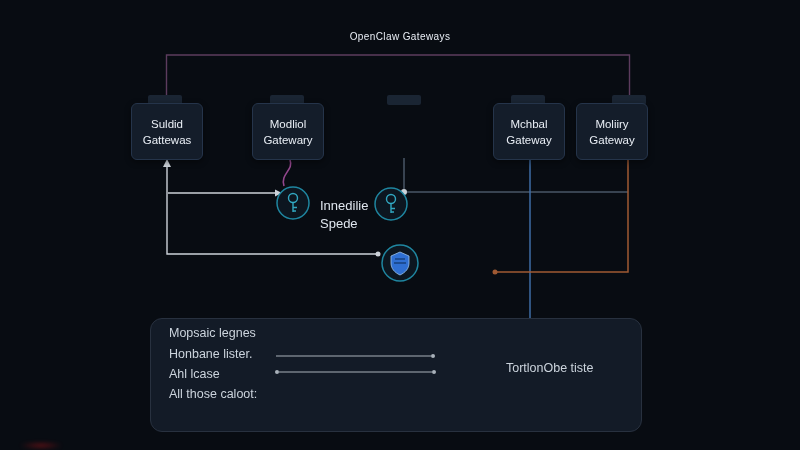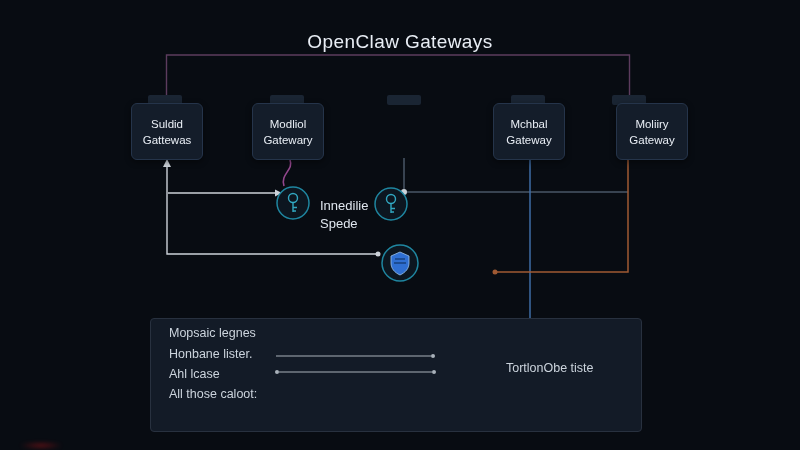--- a/index.html
+++ b/index.html
@@ -4,21 +4,21 @@
 <style>
   html,body{margin:0;padding:0;}
   .stage{
     position:relative;width:800px;height:450px;overflow:hidden;
     background:var(--bg,#080c12);
     font-family:"Liberation Sans", sans-serif;
     color:var(--text-primary,#e9eef5);
   }
   .title{
     position:absolute;left:0;right:0;top:31px;text-align:center;
-    font-size:19px;font-weight:500;letter-spacing:.4px;color:var(--text-primary);
+    font-size:10px;font-weight:500;letter-spacing:.4px;color:var(--text-primary);
   }
   .wires{position:absolute;left:0;top:0;pointer-events:none;}
   .w-mauve{stroke:var(--line-mauve);stroke-width:1.4;fill:none;}
   .w-magenta{stroke:var(--line-magenta);stroke-width:1.6;fill:none;}
   .w-white{stroke:var(--line-white);stroke-width:1.4;fill:none;}
   .w-faint{stroke:var(--line-faint);stroke-width:1;fill:none;opacity:.75;}
   .w-blue{stroke:var(--line-blue);stroke-width:1.5;fill:none;}
   .w-orange{stroke:var(--line-orange);stroke-width:1.5;fill:none;}
   .w-legend{stroke:var(--legend-line);stroke-width:1.2;fill:none;}
   .dot-white{fill:var(--line-white);}
@@ -32,21 +32,21 @@
   .box{
     position:absolute;width:70px;height:55px;border-radius:6px;
     background:var(--box-fill);border:1px solid var(--box-border);
     display:flex;flex-direction:column;align-items:center;justify-content:center;
     font-size:11.5px;line-height:16px;text-align:center;color:var(--text-primary);
     box-shadow:0 2px 6px rgba(0,0,0,.45);
   }
   .note{position:absolute;font-size:13px;line-height:18px;color:var(--text-note);}
   .legend{
     position:absolute;left:150px;top:318px;width:490px;height:112px;
-    background:var(--legend-fill);border:1px solid var(--legend-border);border-radius:4px;
+    background:var(--legend-fill);border:1px solid var(--legend-border);border-radius:12px;
   }
   .legend .row{position:absolute;font-size:12.5px;color:var(--legend-text);}
   .smudge{
     position:absolute;left:12px;top:441px;width:58px;height:9px;
     background:radial-gradient(closest-side, var(--smudge), transparent 75%);
     filter:blur(2px);opacity:.75;
   }
 </style>
 </head>
 <body>
@@ -107,21 +107,21 @@
     <span>Gatewary</span>
   </div>
   <div class="box" style="left:131px;top:103px;">
     <span>Suldid</span>
     <span>Gattewas</span>
   </div>
   <div class="box" style="left:493px;top:103px;">
     <span>Mchbal</span>
     <span>Gateway</span>
   </div>
-  <div class="box" style="left:616px;top:103px;text-align:center;">
+  <div class="box" style="left:576px;top:103px;text-align:center;">
     <span>Moliiry</span>
     <span>Gateway</span>
   </div>
 
   <div class="note" style="left:320px;top:197px;">
     <div>Innedilie</div>
     <div>Spede</div>
   </div>
 
   <div class="legend">

